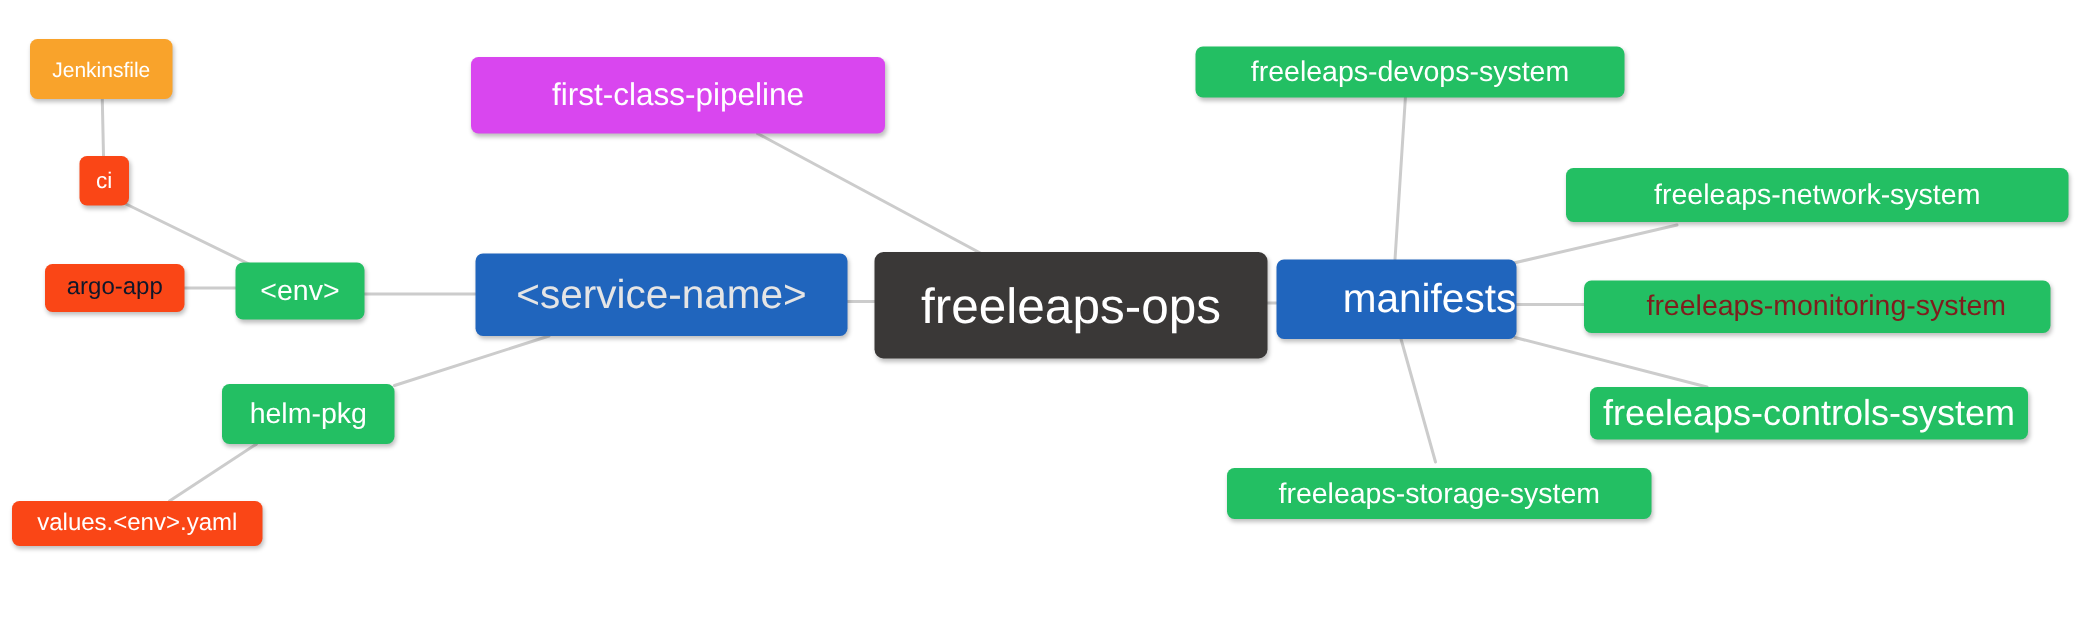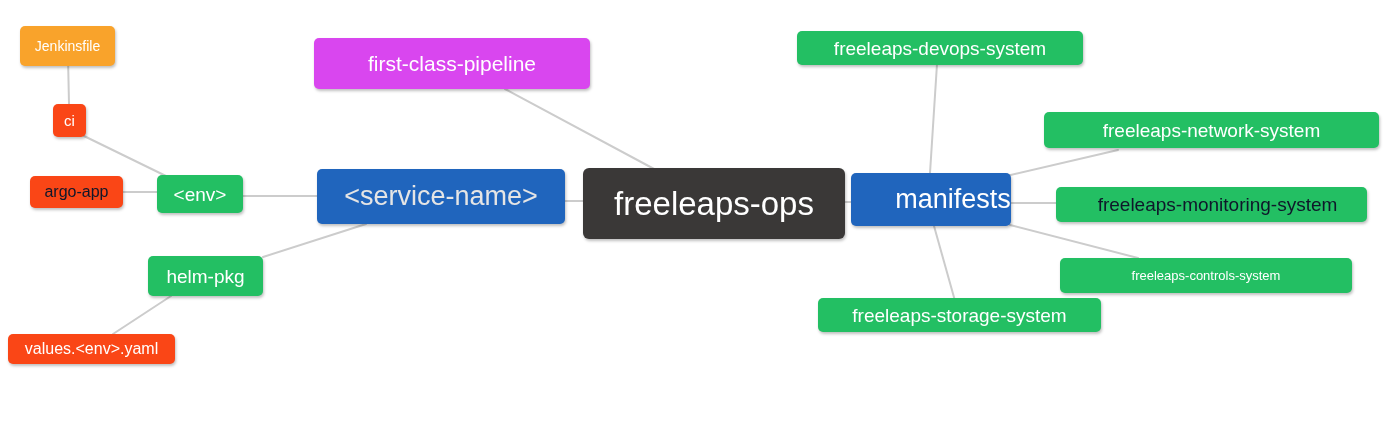--- a/index.html
+++ b/index.html
@@ -65,17 +65,17 @@
       <div class="node" style="left: 30px; top: 176px; width: 93px; height: 32px; font-size: 16px; background: rgb(250, 70, 22); color: #0f172a;">argo-app</div>
       <div class="node" style="left: 157px; top: 175px; width: 86px; height: 38px; font-size: 19px; background: rgb(35, 191, 99); color: rgb(255, 255, 255);">&lt;env&gt;</div>
       <div class="node" style="left: 314px; top: 38px; width: 276px; height: 51px; font-size: 21px; background: #d946ef; color: rgb(255, 255, 255);">first-class-pipeline</div>
       <div class="node" style="left: 317px; top: 169px; width: 248px; height: 55px; font-size: 27px; background: rgb(32, 101, 189); color: #e5e5e5;">&lt;service-name&gt;</div>
       <div class="node root" style="left: 583px; top: 168px; width: 262px; height: 71px; font-size: 33px; background: rgb(58, 56, 55); color: rgb(255, 255, 255);">freeleaps-ops</div>
       <div class="node" style="left: 851px; top: 173px; width: 160px; height: 53px; font-size: 27px; background: rgb(32, 101, 189); color: rgb(255, 255, 255); padding-left: 44px;">manifests</div>
       <div class="node" style="left: 148px; top: 256px; width: 115px; height: 40px; font-size: 19px; background: rgb(35, 191, 99); color: rgb(255, 255, 255);">helm-pkg</div>
       <div class="node" style="left: 8px; top: 334px; width: 167px; height: 30px; font-size: 16px; background: rgb(250, 70, 22); color: rgb(255, 255, 255);">values.&lt;env&gt;.yaml</div>
       <div class="node" style="left: 797px; top: 31px; width: 286px; height: 34px; font-size: 19px; background: rgb(35, 191, 99); color: rgb(255, 255, 255);">freeleaps-devops-system</div>
       <div class="node" style="left: 1044px; top: 112px; width: 335px; height: 36px; font-size: 19px; background: rgb(35, 191, 99); color: rgb(255, 255, 255);">freeleaps-network-system</div>
-      <div class="node" style="left: 1056px; top: 187px; width: 311px; height: 35px; font-size: 19px; background: rgb(35, 191, 99); color: #0f172a; padding-left: 12px;">freeleaps-monitoring-system</div>
-      <div class="node" style="left: 1060px; top: 258px; width: 292px; height: 35px; font-size: 13px; background: rgb(35, 191, 99); color: rgb(255, 255, 255);">freeleaps-controls-system</div>
-      <div class="node" style="left: 818px; top: 298px; width: 283px; height: 34px; font-size: 19px; background: rgb(35, 191, 99); color: rgb(255, 255, 255);">freeleaps-storage-system</div>
+      <div class="node" style="left: 1056px; top: 187px; width: 311px; height: 35px; font-size: 19px; background: rgb(35, 191, 99); color: #7f1d1d; padding-left: 12px;">freeleaps-monitoring-system</div>
+      <div class="node" style="left: 1060px; top: 258px; width: 292px; height: 35px; font-size: 24px; background: rgb(35, 191, 99); color: rgb(255, 255, 255);">freeleaps-controls-system</div>
+      <div class="node" style="left: 818px; top: 312px; width: 283px; height: 34px; font-size: 19px; background: rgb(35, 191, 99); color: rgb(255, 255, 255);">freeleaps-storage-system</div>
     </div>
 </div>
 
 </body></html>

